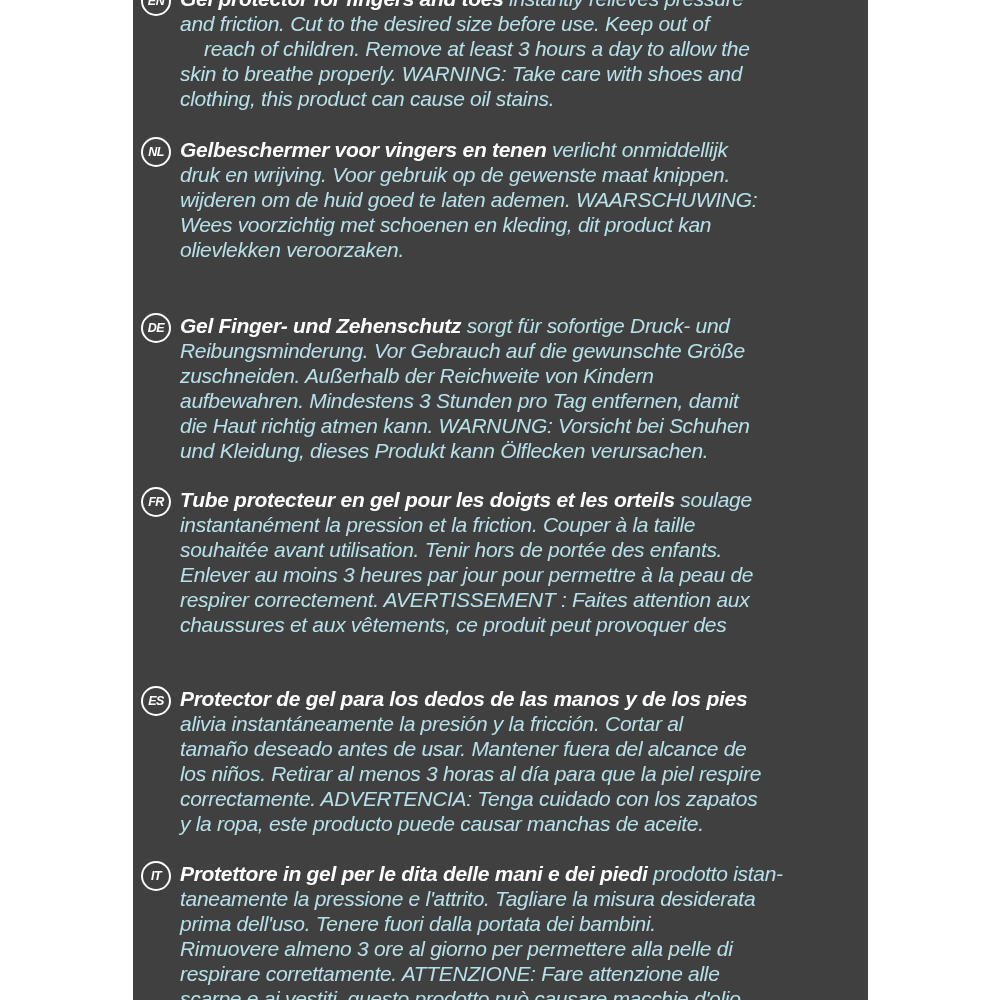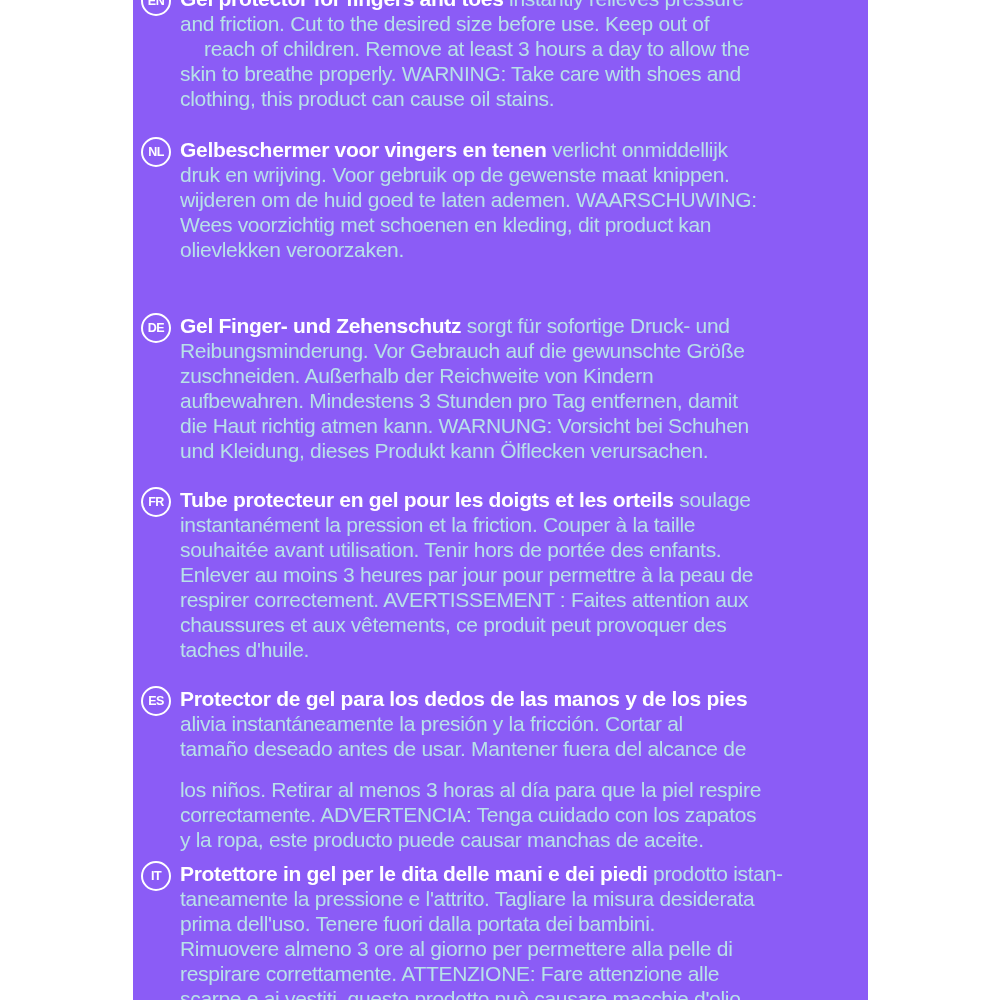--- a/index.html
+++ b/index.html
@@ -59,21 +59,21 @@
     letter-spacing: -0.3px;
   }
   .text-line b {
     font-weight: bold;
   }
 </style>
 </head>
 <body>
 
 <div class="stage">
-  <div class="panel" id="panel" style="background: #8b5cf6;">
+  <div class="panel" id="panel" style="background: #404040; font-style: italic;">
       <section class="lang-block" style="top: -14px;">
         <div class="badge" style="border-color: rgb(255, 255, 255); color: rgb(255, 255, 255);">
           <span>EN</span>
         </div>
         <div class="text-col">
           <div class="text-line" style="color: rgb(183, 225, 232);"><b style="color: rgb(255, 255, 255);">Gel protector for fingers and toes</b><span> instantly relieves pressure</span></div>
           <div class="text-line" style="color: rgb(183, 225, 232);">and friction. Cut to the desired size before use. Keep out of</div>
           <div class="text-line" style="color: rgb(183, 225, 232); margin-left: 24px;">reach of children. Remove at least 3 hours a day to allow the</div>
           <div class="text-line" style="color: rgb(183, 225, 232);">skin to breathe properly. WARNING: Take care with shoes and</div>
           <div class="text-line" style="color: rgb(183, 225, 232);">clothing, this product can cause oil stains.</div>
@@ -108,32 +108,31 @@
         <div class="badge" style="border-color: rgb(255, 255, 255); color: rgb(255, 255, 255);">
           <span>FR</span>
         </div>
         <div class="text-col">
           <div class="text-line" style="color: rgb(183, 225, 232);"><b style="color: rgb(255, 255, 255);">Tube protecteur en gel pour les doigts et les orteils</b><span> soulage</span></div>
           <div class="text-line" style="color: rgb(183, 225, 232);">instantanément la pression et la friction. Couper à la taille</div>
           <div class="text-line" style="color: rgb(183, 225, 232);">souhaitée avant utilisation. Tenir hors de portée des enfants.</div>
           <div class="text-line" style="color: rgb(183, 225, 232);">Enlever au moins 3 heures par jour pour permettre à la peau de</div>
           <div class="text-line" style="color: rgb(183, 225, 232);">respirer correctement. AVERTISSEMENT : Faites attention aux</div>
           <div class="text-line" style="color: rgb(183, 225, 232);">chaussures et aux vêtements, ce produit peut provoquer des</div>
-          <div class="text-line" style="color: rgb(183, 225, 232);">taches d'huile.</div>
         </div>
       </section>
       <section class="lang-block" style="top: 686px;">
         <div class="badge" style="border-color: rgb(255, 255, 255); color: rgb(255, 255, 255);">
           <span>ES</span>
         </div>
         <div class="text-col">
           <div class="text-line" style="color: rgb(183, 225, 232);"><b style="color: rgb(255, 255, 255);">Protector de gel para los dedos de las manos y de los pies</b></div>
           <div class="text-line" style="color: rgb(183, 225, 232);">alivia instantáneamente la presión y la fricción. Cortar al</div>
           <div class="text-line" style="color: rgb(183, 225, 232);">tamaño deseado antes de usar. Mantener fuera del alcance de</div>
-          <div class="text-line" style="color: rgb(183, 225, 232); margin-top: 16px;">los niños. Retirar al menos 3 horas al día para que la piel respire</div>
+          <div class="text-line" style="color: rgb(183, 225, 232);">los niños. Retirar al menos 3 horas al día para que la piel respire</div>
           <div class="text-line" style="color: rgb(183, 225, 232);">correctamente. ADVERTENCIA: Tenga cuidado con los zapatos</div>
           <div class="text-line" style="color: rgb(183, 225, 232);">y la ropa, este producto puede causar manchas de aceite.</div>
         </div>
       </section>
       <section class="lang-block" style="top: 861px;">
         <div class="badge" style="border-color: rgb(255, 255, 255); color: rgb(255, 255, 255);">
           <span>IT</span>
         </div>
         <div class="text-col">
           <div class="text-line" style="color: rgb(183, 225, 232);"><b style="color: rgb(255, 255, 255);">Protettore in gel per le dita delle mani e dei piedi</b><span> prodotto istan-</span></div>

